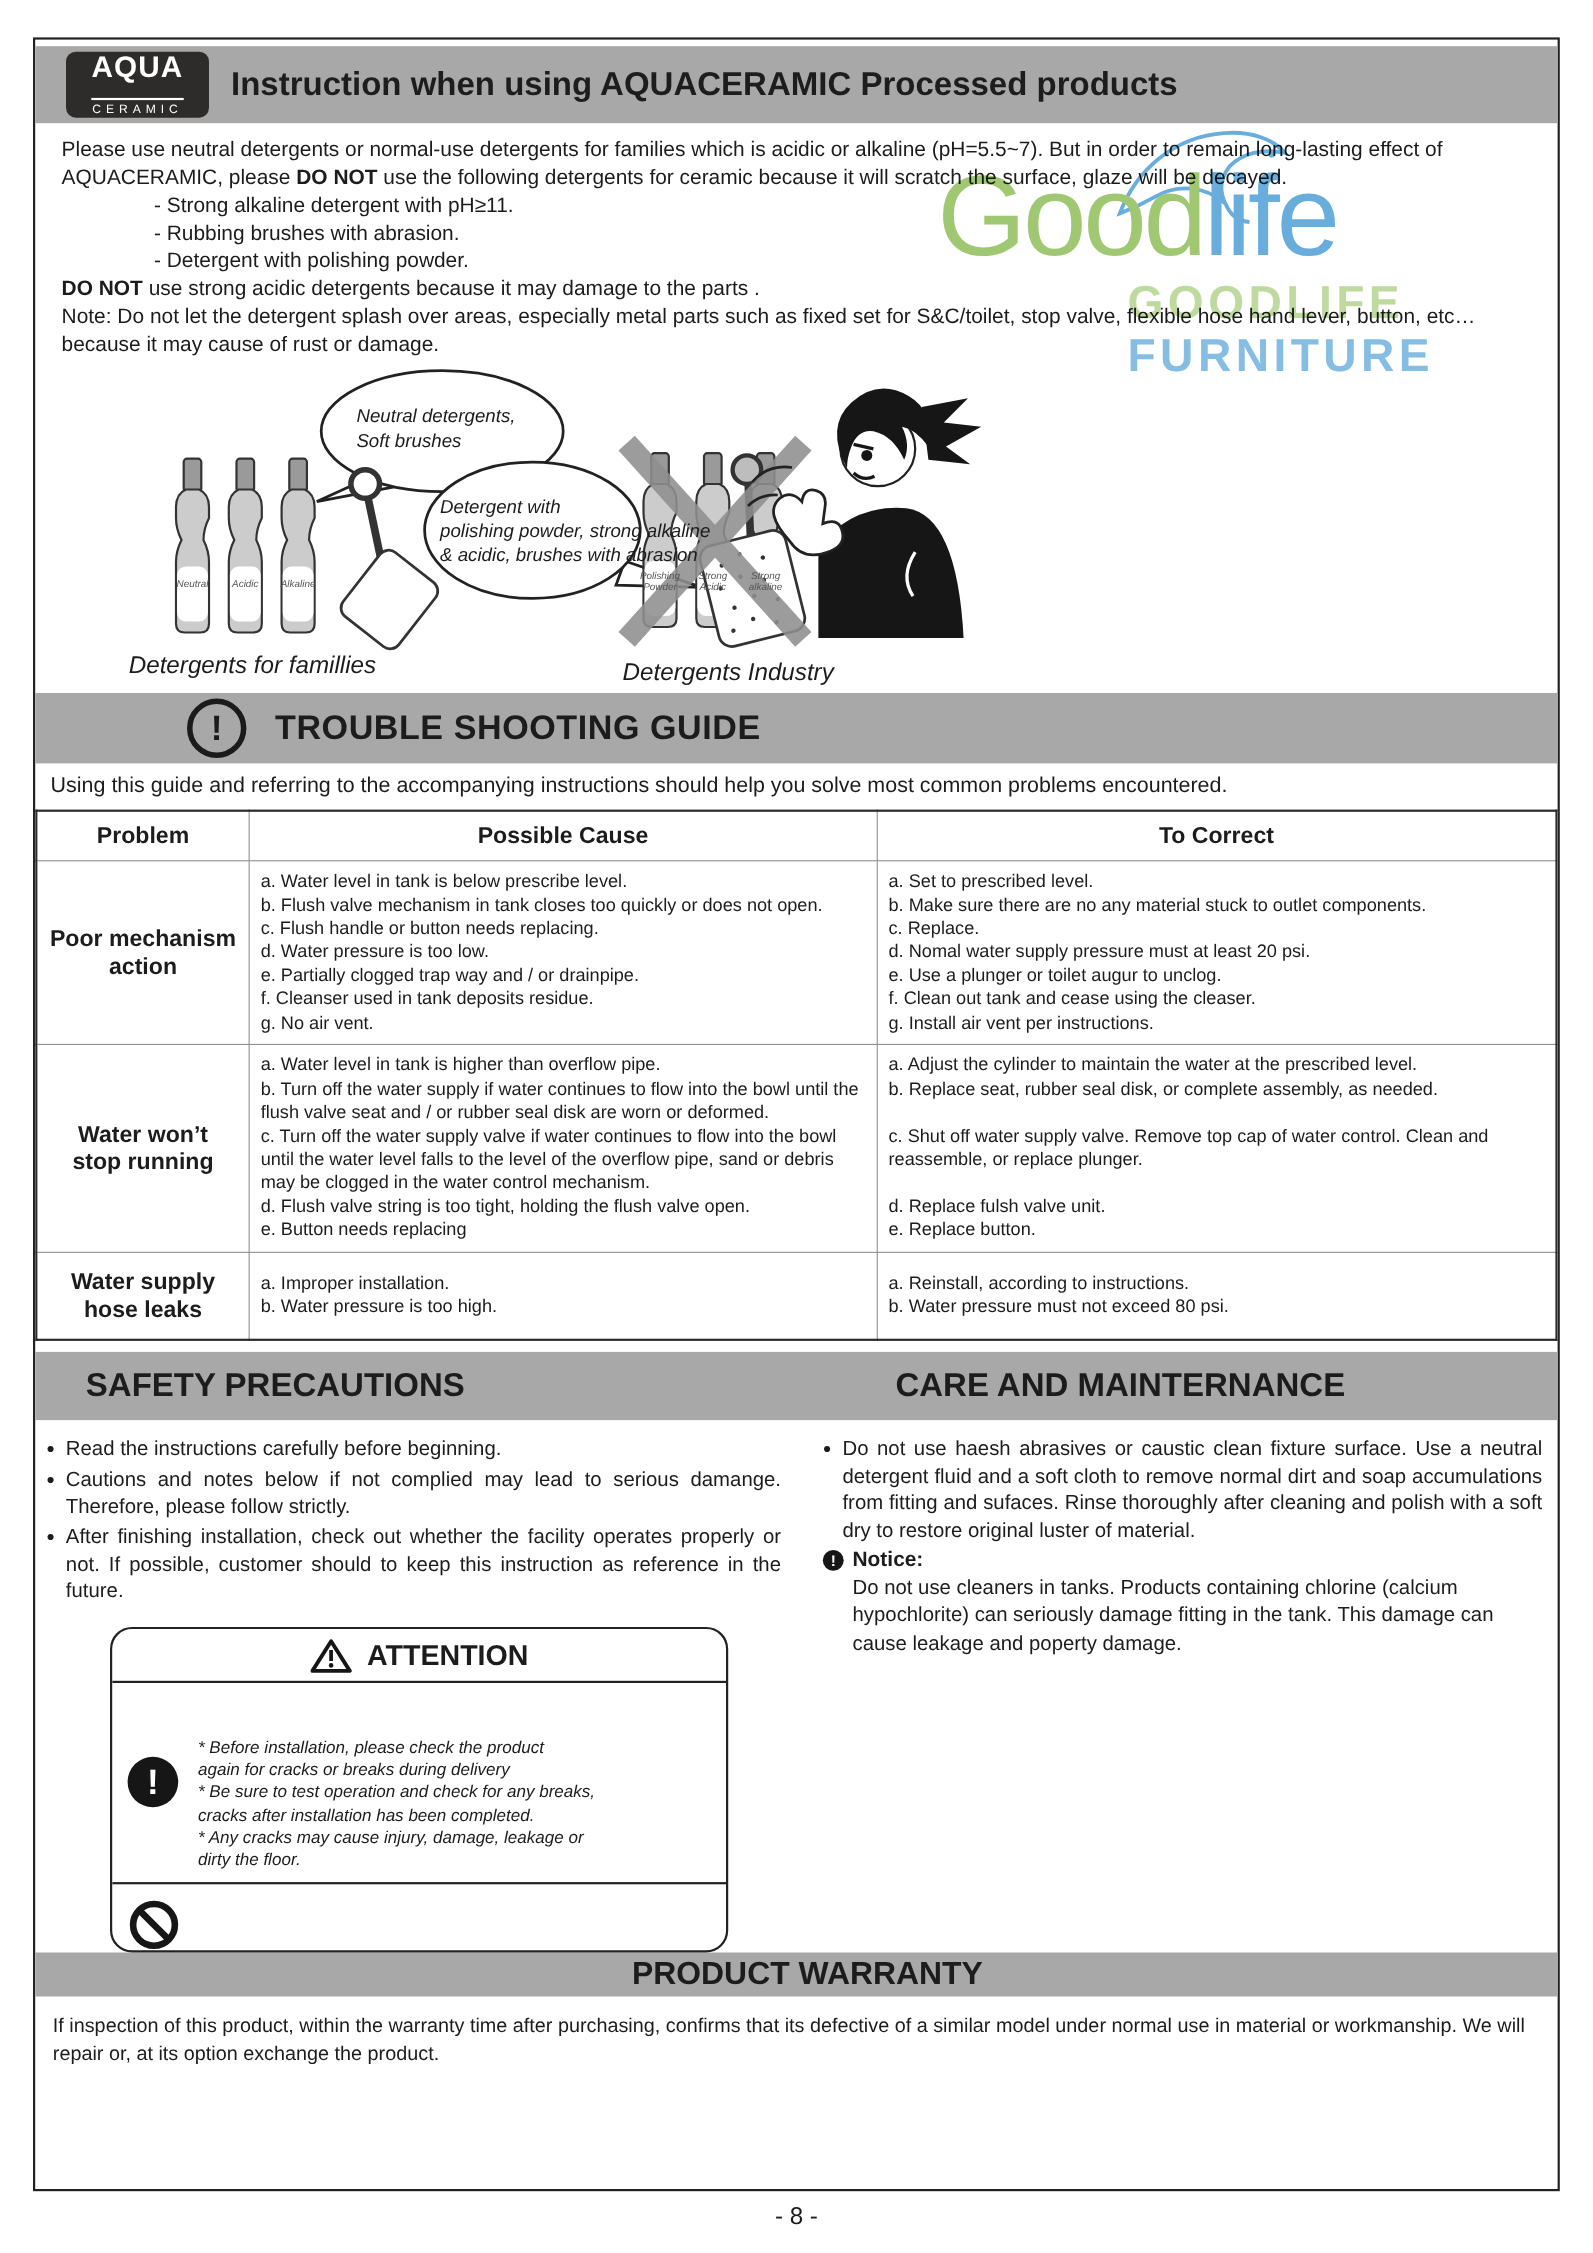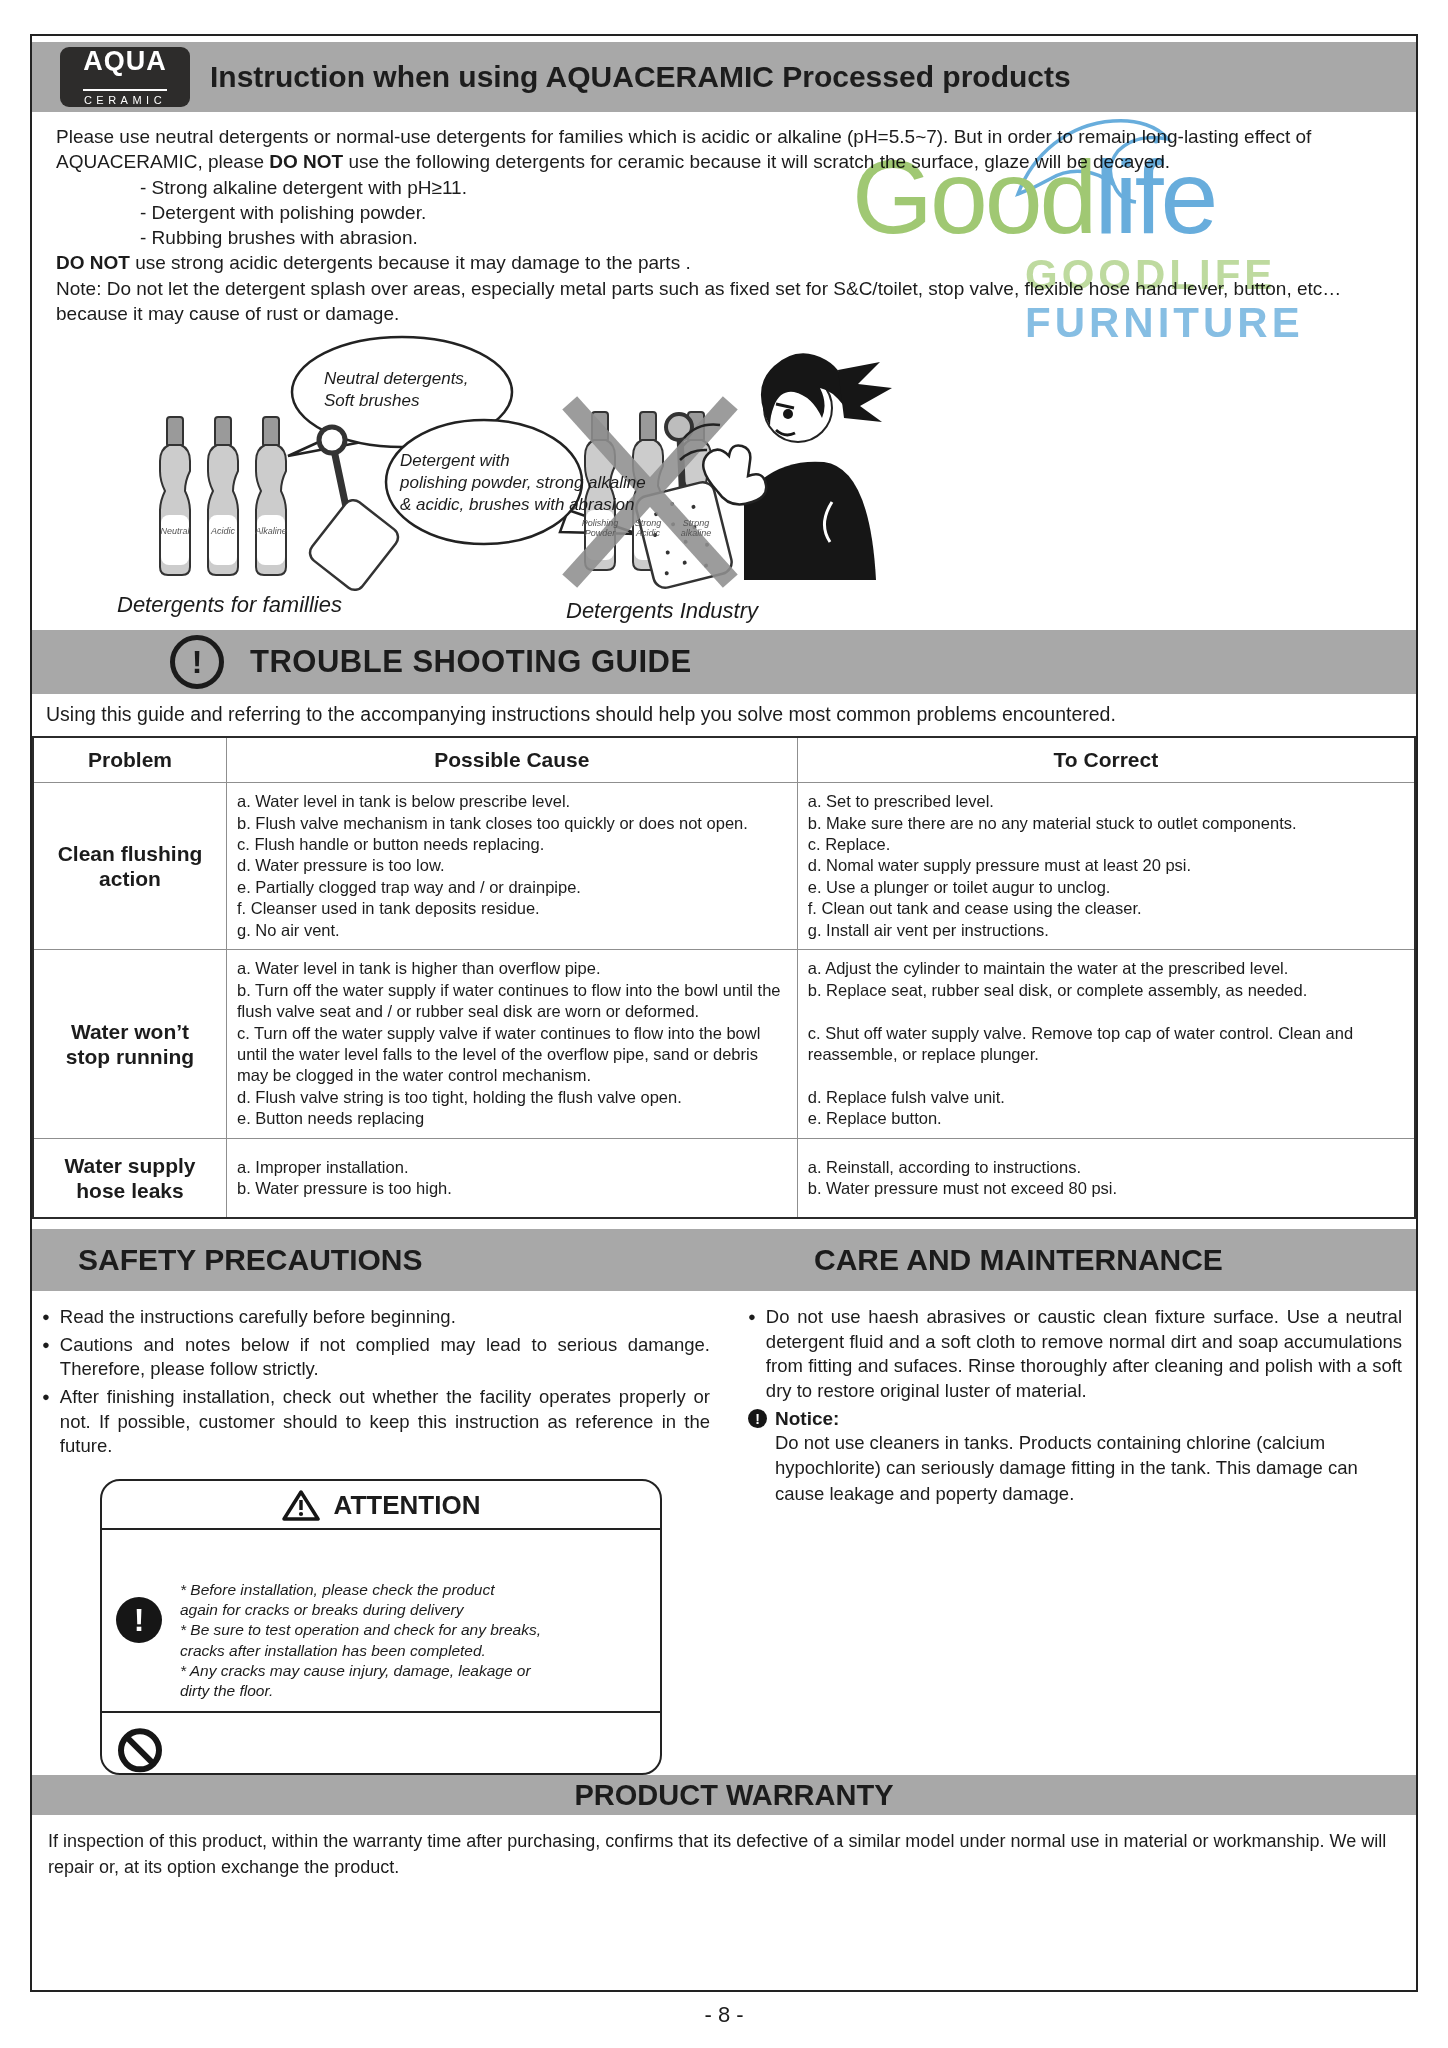--- a/index.html
+++ b/index.html
@@ -93,22 +93,22 @@
     <div class="logo-badge">
       <div class="logo-top">AQUA</div>
       <div class="logo-bottom">CERAMIC</div>
     </div>
     <div class="header-title">Instruction when using AQUACERAMIC Processed products</div>
   </div>
 
   <div class="intro">
     <p><span>Please use neutral detergents or normal-use detergents for families which is acidic or alkaline (pH=5.5~7). But in order to remain long-lasting effect of AQUACERAMIC, please </span><b>DO NOT</b><span> use the following detergents for ceramic because it will scratch the surface, glaze will be decayed.</span></p>
     <p class="intro-indent">- Strong alkaline detergent with pH≥11.</p>
+    <p class="intro-indent">- Rubbing brushes with abrasion.</p>
     <p class="intro-indent">- Detergent with polishing powder.</p>
-    <p class="intro-indent">- Rubbing brushes with abrasion.</p>
     <p><b>DO NOT</b><span> use  strong acidic detergents because it may damage to the parts .</span></p>
     <p>Note: Do not let the detergent splash over areas, especially metal parts such as fixed set for S&amp;C/toilet, stop valve, flexible hose hand lever, button, etc…  because it may cause of rust or damage.</p>
   </div>
 
   <div class="illus">
     <svg width="1388" height="300" viewBox="0 0 1388 300">
       <defs>
         <g id="bottle">
           <rect x="15" y="2" width="16" height="30" rx="3" fill="#9a9a9a" stroke="#333" stroke-width="2"></rect>
           <path d="M8,46 Q8,34 17,30 L29,30 Q38,34 38,46 L38,56 Q33,66 33,76 Q38,86 38,96 L38,152 Q38,160 30,160 L16,160 Q8,160 8,152 L8,96 Q8,86 13,76 Q8,66 8,56 Z" fill="#cccccc" stroke="#333" stroke-width="2"></path>
@@ -219,21 +219,21 @@
         <col style="width:41.3%">
         <col style="width:44.7%">
       </colgroup>
     <tbody>
         <tr>
       <th>Problem</th>
       <th>Possible Cause</th>
       <th>To Correct</th>
     </tr>
     <tr style="height:163px;">
-      <td class="problem">Clean flushing
+      <td class="problem">Poor mechanism
 action</td>
       <td class="cell">a. Water level in tank is below prescribe level.
 b. Flush valve mechanism in tank closes too quickly  or does not open.
 c. Flush handle or button needs replacing.
 d. Water pressure is too low.
 e. Partially clogged trap way and / or drainpipe.
 f. Cleanser used in tank deposits residue.
 g. No air vent.</td>
       <td class="cell">a. Set to prescribed level.
 b. Make sure there are no any material stuck to outlet components.

